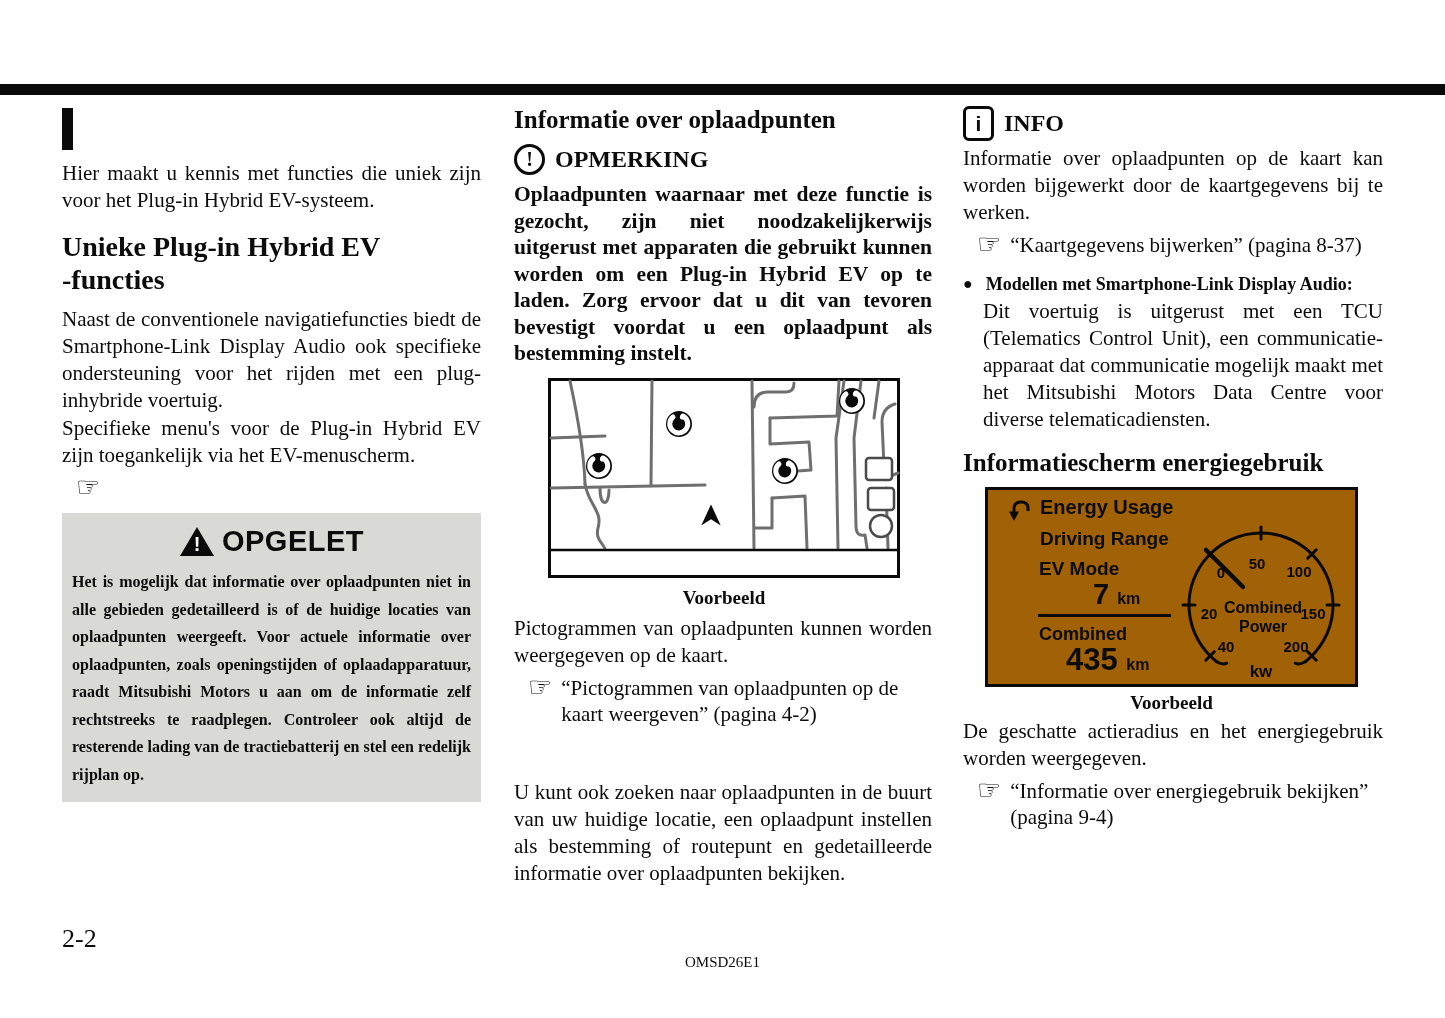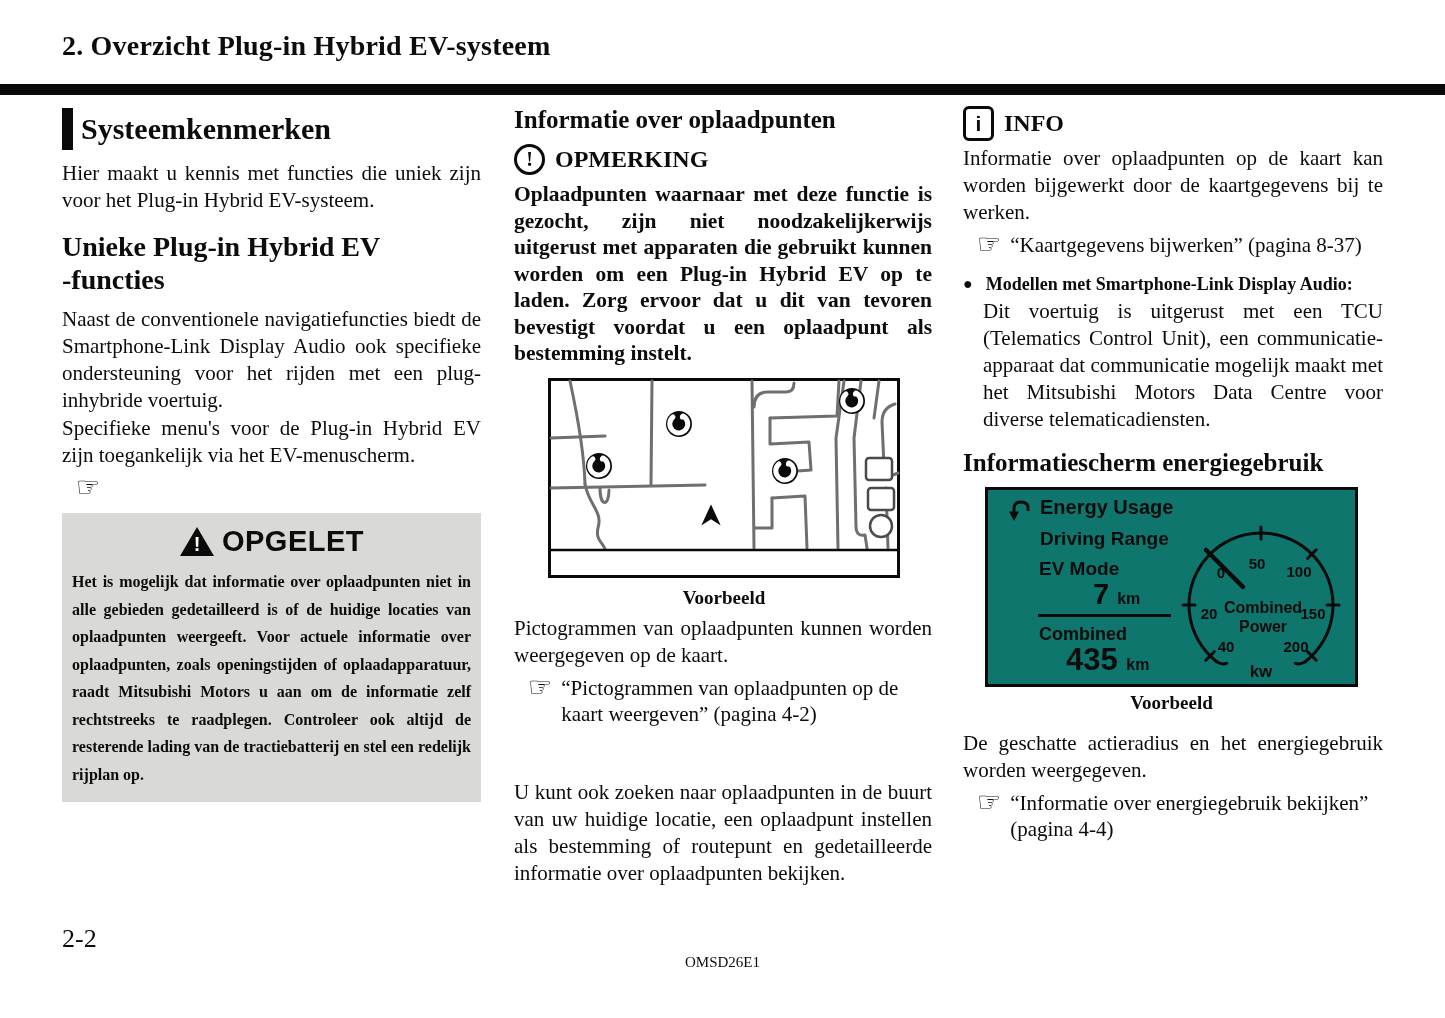--- a/index.html
+++ b/index.html
@@ -49,21 +49,21 @@
   .info-title{font-size:24px;font-weight:bold;}
   .bullet-item{display:flex;gap:13px;margin-top:12px;}
   .bullet-dot{font-size:16px;line-height:28px;flex:0 0 auto;}
   .bullet-title{font-size:18px;line-height:28px;font-weight:bold;text-align:justify;}
   .bullet-body{margin-left:20px;}
   .rsec-title{font-size:25px;font-weight:bold;margin:16px 0 10px 0;}
 
   
   .screen-figure{margin-left:22px;width:373px;}
   .screen{position:relative;width:373px;height:200px;border:3px solid #0a0a0a;box-sizing:border-box;
-          font-family:"Liberation Sans",sans-serif;font-weight:bold;background:#0f766e;}
+          font-family:"Liberation Sans",sans-serif;font-weight:bold;background:#a16207;}
   .scr-abs{position:absolute;white-space:nowrap;}
   .scr-title{left:52px;top:6px;font-size:20px;}
   .scr-row1{left:52px;top:38px;font-size:19px;}
   .scr-row2{left:51px;top:68px;font-size:19px;}
   .scr-ev{left:105px;top:88px;font-size:29px;}
   .scr-unit{font-size:16px;}
   .scr-divider{position:absolute;left:50px;top:124px;width:133px;height:3px;background:#0a0a0a;}
   .scr-combined{left:51px;top:134px;font-size:18px;}
   .scr-combined-val{left:78px;top:152px;font-size:31px;}
   .return-icon{position:absolute;left:20px;top:6px;}
@@ -71,27 +71,25 @@
 
   
   .footer-page{position:absolute;left:62px;top:924px;font-size:26px;}
   .footer-code{position:absolute;left:0;top:954px;width:1445px;text-align:center;font-size:15px;}
 </style>
 </head>
 <body>
 
 <div class="page">
 
-  <div class="header-title">2. Overzicht Plug-in Hybrid EV-systeem</div>
   <div class="top-rule"></div>
 
   <div class="col col-left">
     <div class="sec-title-row">
       <div class="sec-bar"></div>
-      <div class="sec-title">Systeemkenmerken</div>
     </div>
     <div class="body-text">Hier maakt u kennis met functies die uniek zijn voor het Plug-in Hybrid EV-systeem.</div>
     <div class="sub-title">
       <span style="display:block">Unieke Plug-in Hybrid EV</span>
       <span style="display:block">-functies</span>
     </div>
     <div class="body-text">Naast de conventionele navigatiefuncties biedt de Smartphone-Link Display Audio ook specifieke ondersteuning voor het rijden met een plug-inhybride voertuig.</div>
     <div class="body-text" style="margin-top:1px">Specifieke menu's voor de Plug-in Hybrid EV zijn toegankelijk via het EV-menuscherm.</div>
     <div class="ref-item">
       <span class="hand-icon">☞</span>
@@ -234,23 +232,23 @@
           <g font-size="16" fill="#0a0a0a" text-anchor="middle">
             <text x="95" y="117">Combined</text>
             <text x="95" y="136">Power</text>
           </g>
           <text x="93" y="181" font-size="17" fill="#0a0a0a" text-anchor="middle">kw</text>
         </svg>
       </div>
       <div class="figure-caption">Voorbeeld</div>
     </div>
 
-    <div class="body-text" style="margin-top:16px">De geschatte actieradius en het energiegebruik worden weergegeven.</div>
-    <div class="ref-item">
-      <span class="hand-icon">☞</span>
-      <span>“Informatie over energiegebruik bekijken” (pagina 4-4)</span>
+    <div class="body-text" style="margin-top:4px">De geschatte actieradius en het energiegebruik worden weergegeven.</div>
+    <div class="ref-item">
+      <span class="hand-icon">☞</span>
+      <span>“Informatie over energiegebruik bekijken” (pagina 9-4)</span>
     </div>
   </div>
 
   <div class="footer-page">2-2</div>
   <div class="footer-code">OMSD26E1</div>
 
 </div>
 
 </body></html>

